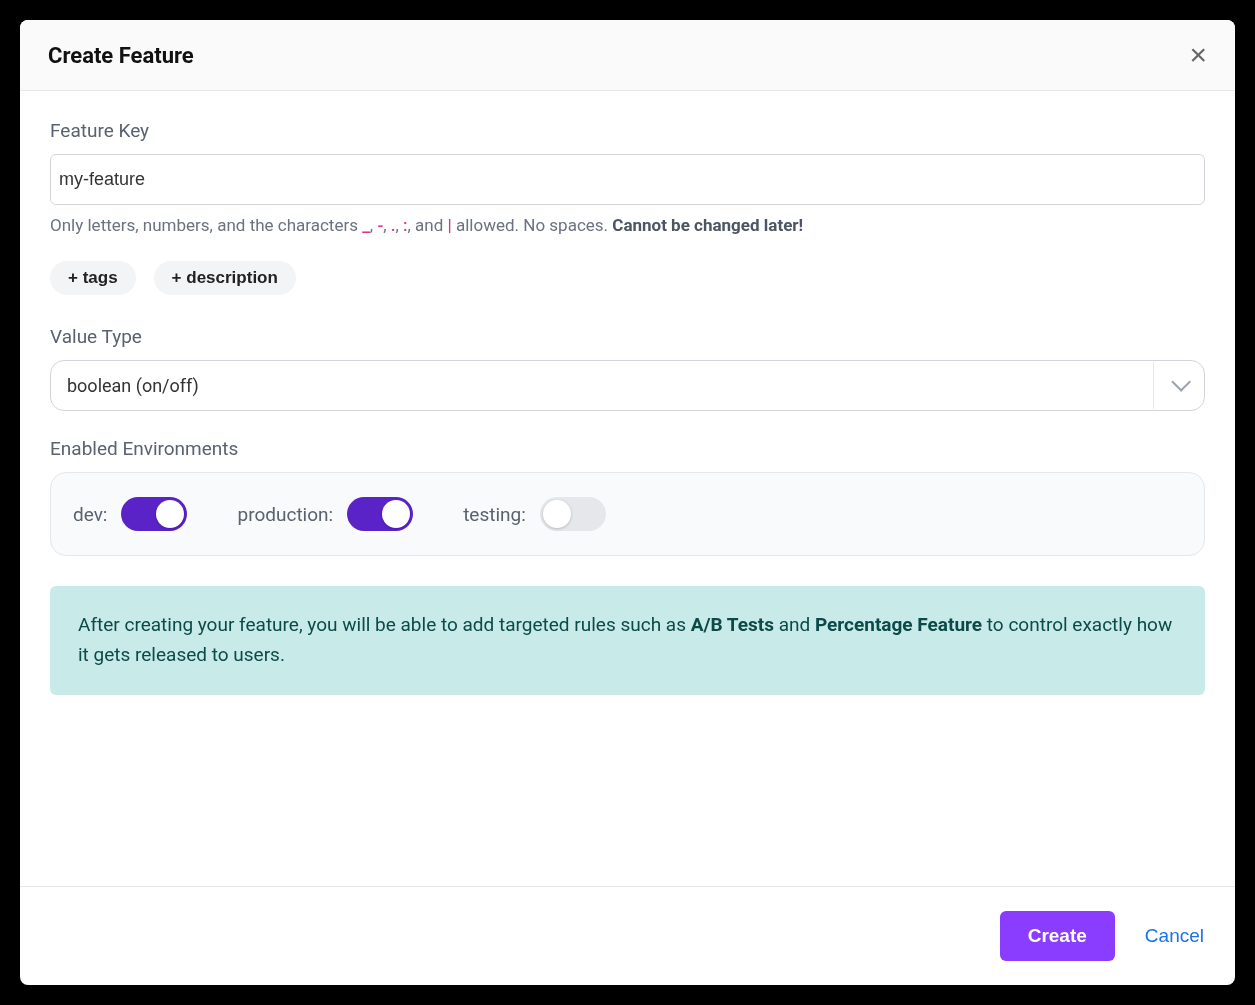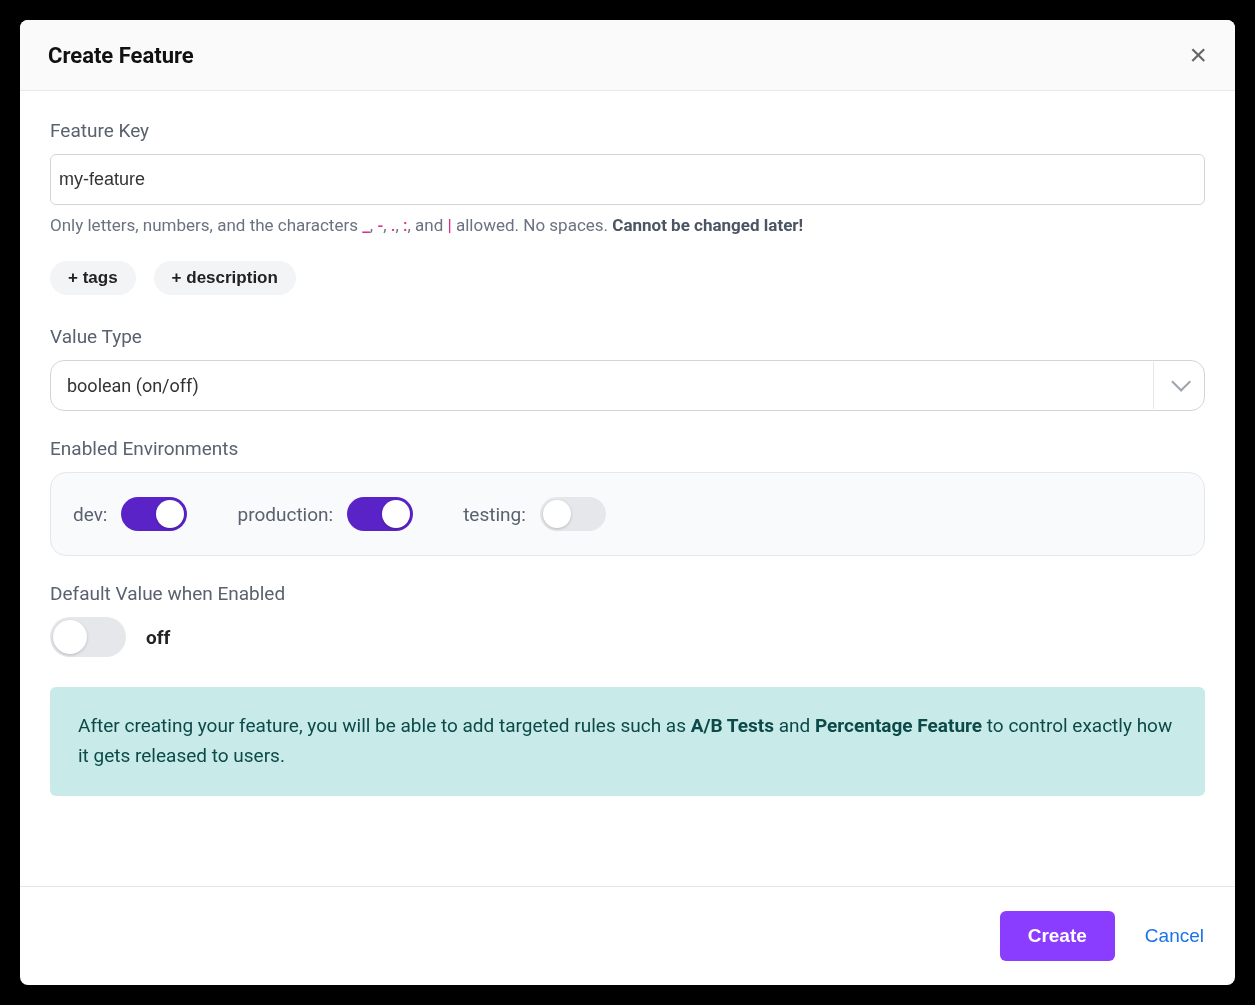--- a/index.html
+++ b/index.html
@@ -256,29 +256,20 @@
         </div>
         <div class="env-item">
           <span class="env-label">testing:</span>
           <button class="toggle off">
               <span class="toggle-knob"></span>
             </button>
         </div>
       </div>
     </div>
 
-    <div class="field-group">
-      <label class="field-label">Default Value when Enabled</label>
-      <div class="default-row">
-        <button class="toggle-lg">
-            <span class="toggle-knob"></span>
-          </button>
-        <span class="default-label">off</span>
-      </div>
-    </div>
 
     <div class="info-box">
       <span>After creating your feature, you will be able to add targeted rules such as </span><span class="bold">A/B Tests</span><span> and </span><span class="bold">Percentage Feature</span><span> to control exactly how it gets released to users.</span>
     </div>
 
   </div>
 
   <div class="modal-footer">
     <button class="btn-primary">Create</button>
     <button class="btn-link">Cancel</button>

